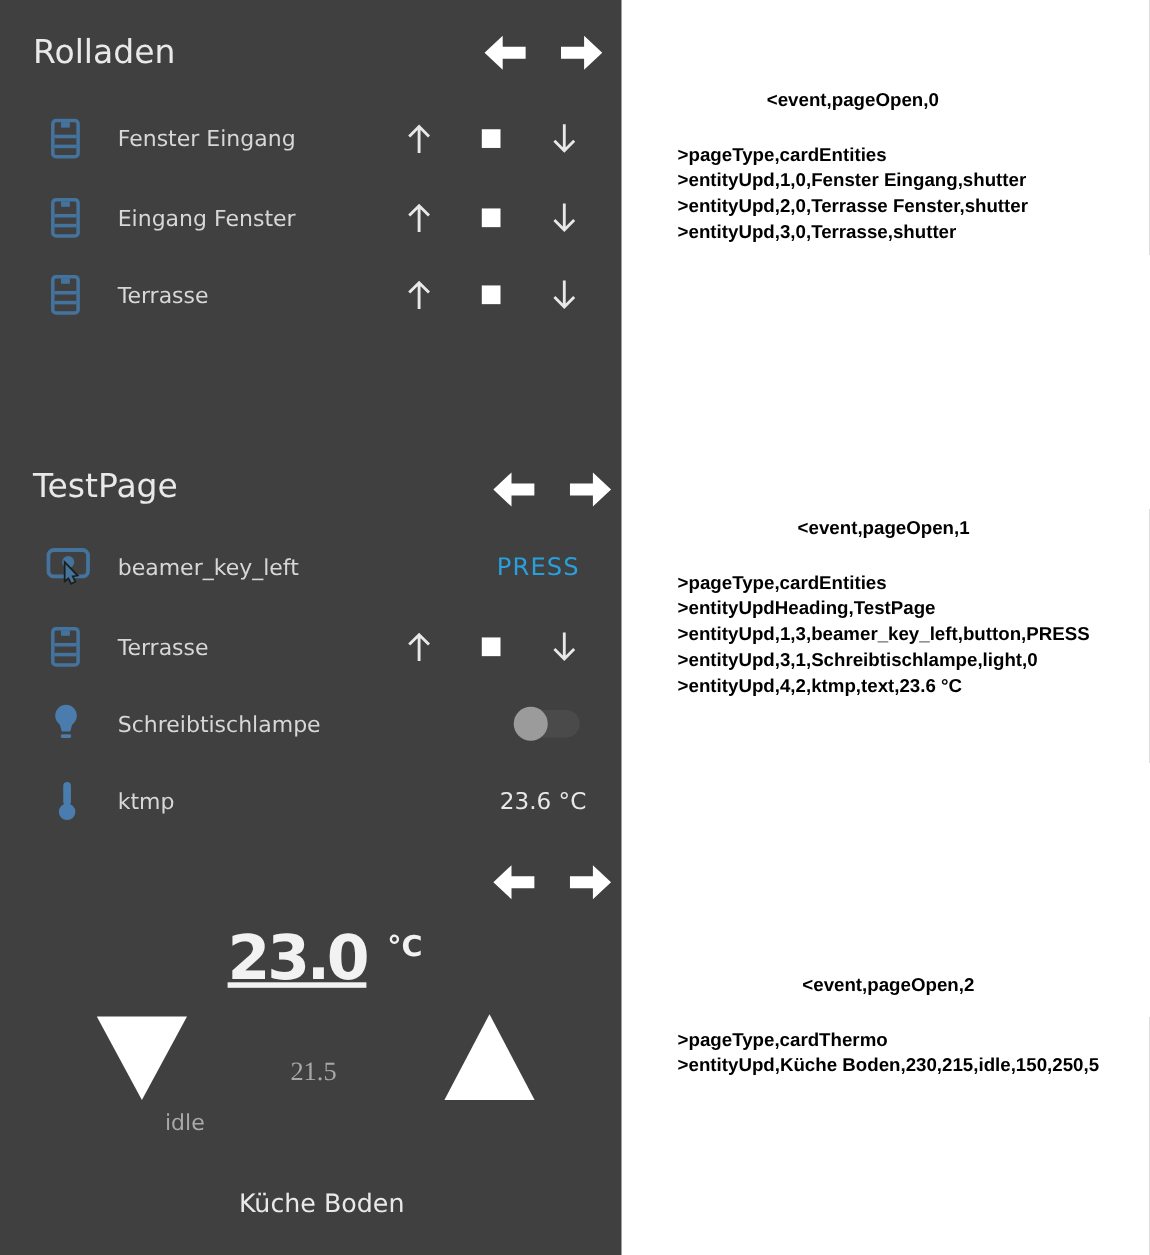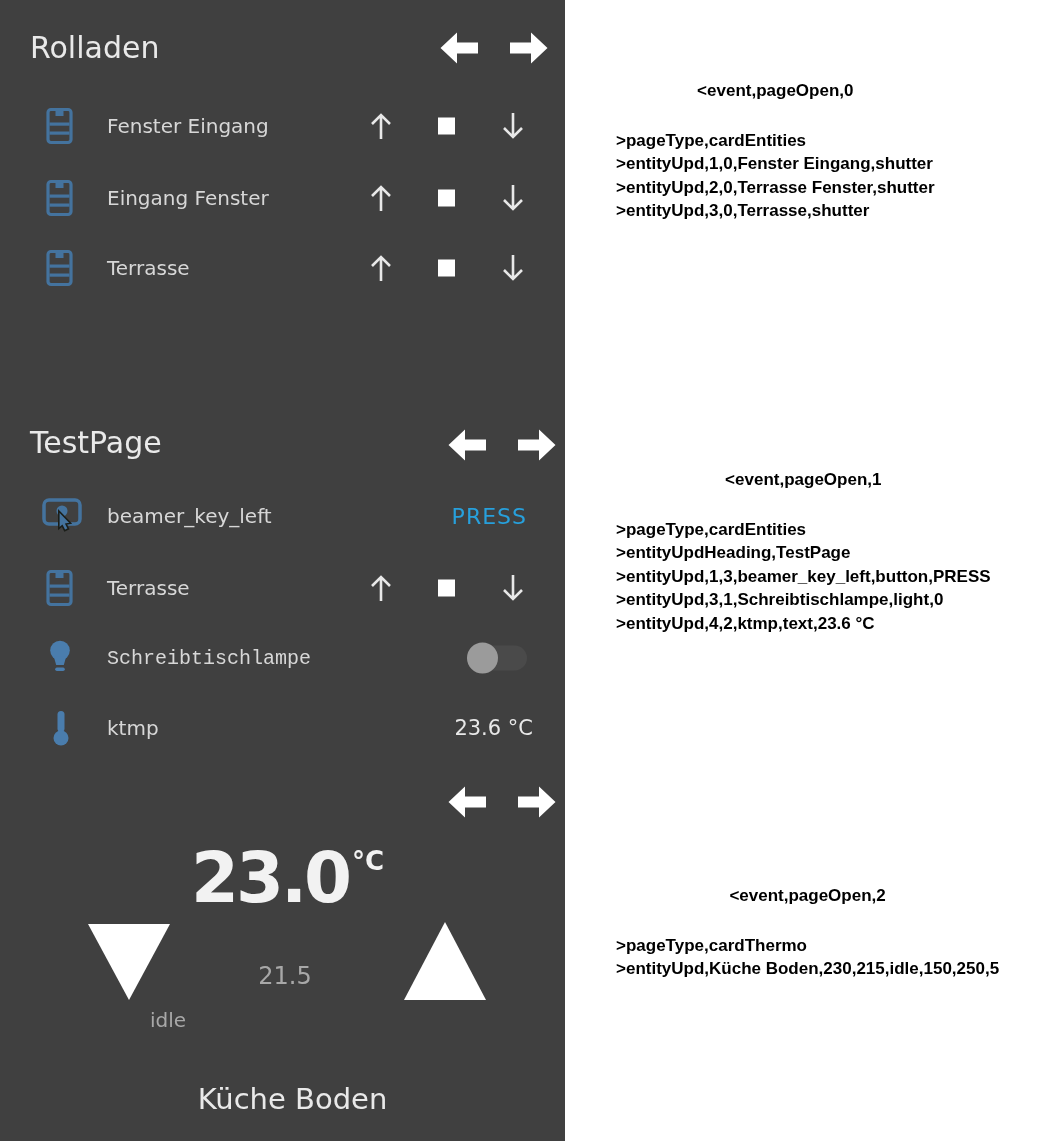--- a/index.html
+++ b/index.html
@@ -36,35 +36,35 @@
   .value-label { position:absolute; right:32px; top:50%; transform:translateY(-50%);
                  font-size:21px; color:#e8e8e8; white-space:nowrap; }
 
   .toggle { position:absolute; right:38px; top:50%; transform:translateY(-50%);
             width:57px; height:25px; border-radius:13px; background:#4a4a4a; cursor:pointer; }
   .toggle-knob { position:absolute; left:-3px; top:-3px; width:31px; height:31px;
                  border-radius:50%; background:#9b9b9b; }
 
   
   .big-temp { position:absolute; left:150px; top:74px; width:240px; text-align:center;
-              font-size:69px; font-weight:bold; letter-spacing:-3px; color:#f2f2f2;
-              line-height:1; }
+              font-size:56px; font-weight:bold; letter-spacing:-3px; color:#f2f2f2;
+              line-height:1;text-decoration:underline; }
   .big-unit { position:absolute; left:352px; top:76px; font-size:26px; font-weight:bold;
               color:#f2f2f2; }
   .tri { position:absolute; width:0; height:0; cursor:pointer; }
   .tri-down { left:88px; top:154px; border-left:41px solid transparent;
               border-right:41px solid transparent; border-top:76px solid #ffffff; }
   .tri-up { left:404px; top:152px; border-left:41px solid transparent;
             border-right:41px solid transparent; border-bottom:78px solid #ffffff; }
   .target-temp { position:absolute; left:150px; top:192px; width:270px; text-align:center;
-                 font-size:24px; color:#a8a8a8; }
+                 font-size:24px; color:#a8a8a8;font-family:Liberation Serif, serif; }
   .hvac-state  { position:absolute; left:150px; top:238px; width:270px; text-align:left;
                  font-size:20px; color:#a8a8a8; }
   .thermo-name { position:absolute; left:20px; top:312px; width:545px; text-align:center;
-                 font-size:29px; color:#e9e9e9; }
+                 font-size:23px; color:#e9e9e9; }
 
   
   .proto-block { position:absolute; left:616px; font-family:"Liberation Sans", sans-serif;
                  font-weight:bold; font-size:17px; line-height:23.5px; color:#000; }
   #proto-1 { top:79px; }
   #proto-2 { top:468px; }
   #proto-3 { top:884px; }
   .proto-event { margin-bottom:26px; white-space:pre;text-align:center; }
   .proto-line { white-space:pre; }
 
@@ -181,21 +181,21 @@
         <span class="row-label">Terrasse</span>
         <svg class="ctl ctl-up" width="26" height="30" viewBox="0 0 26 30">
           <path d="M13 28 V4 M4 13 13 4 22 13" stroke="#e8e8e8" stroke-width="2.6" fill="none"></path>
         </svg>
         <div class="ctl ctl-stop"></div>
         <svg class="ctl ctl-down" width="26" height="30" viewBox="0 0 26 30">
           <path d="M13 2 V26 M4 17 13 26 22 17" stroke="#e8e8e8" stroke-width="2.6" fill="none"></path>
         </svg>
       </div>
 
-      <div class="row" style="top:241px;font-family:Liberation Mono, monospace;">
+      <div class="row" style="top:241px;">
         <span class="icon-slot" style="left:47px;">
           <svg width="26" height="36" viewBox="0 0 26 36">
             <circle cx="13" cy="10.5" r="9.8" fill="#4a7dad"></circle>
             <path d="M6.8 16.5 h12.4 l-2.4 8.5 h-7.6 Z" fill="#4a7dad"></path>
             <rect x="8.2" y="27.5" width="9.6" height="3.4" rx="1.7" fill="#4a7dad"></rect>
           </svg>
         </span>
         <span class="row-label">Schreibtischlampe</span>
         <div class="toggle">
           <div class="toggle-knob"></div>

